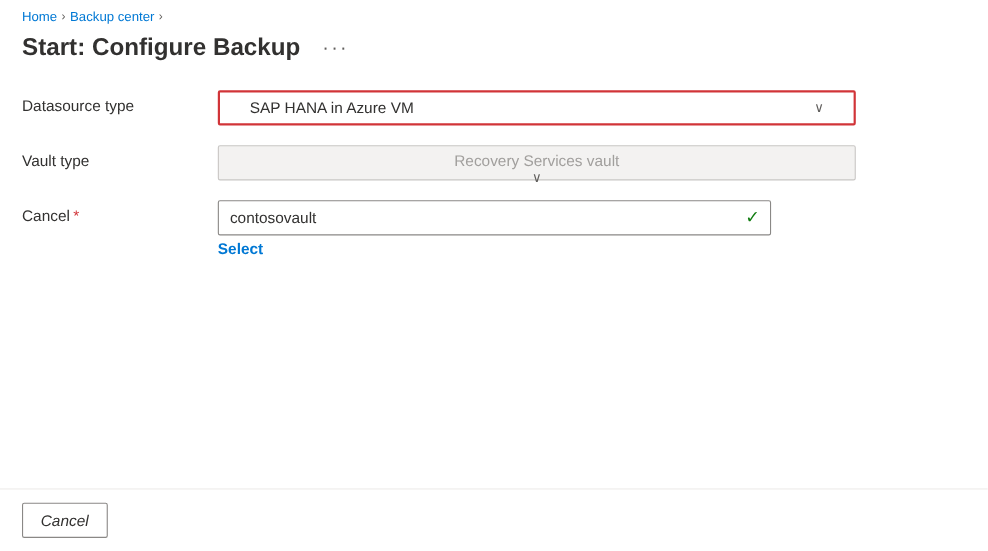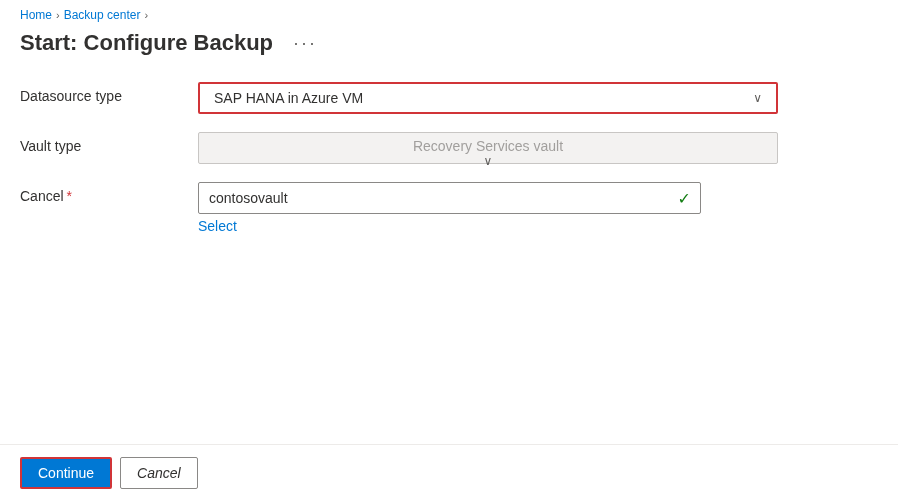--- a/index.html
+++ b/index.html
@@ -84,21 +84,21 @@
       flex-direction: column;
       gap: 4px;
     }
 
     .dropdown {
       display: flex;
       align-items: center;
       justify-content: space-between;
       border: 2px solid #d13438;
       border-radius: 2px;
-      padding: 5px 14px;
+      padding: 5px 27px;
       background: #ffffff;
       cursor: pointer;
       height: 32px;
       width: 580px;
     }
 
     .dropdown.disabled {
       border: 1px solid #c8c6c4;
       background: #f3f2f1;
       cursor: not-allowed;
@@ -144,20 +144,21 @@
       color: #107c10;
       font-size: 16px;
     }
 
     .select-link {
       color: #0078d4;
       font-size: 14px;
       cursor: pointer;
       text-decoration: none;
       display: inline-block;
+      font-weight: bold;
     }
 
     .footer {
       border-top: 1px solid #edebe9;
       padding: 12px 20px;
       display: flex;
       gap: 8px;
       align-items: center;
       background: #ffffff;
     }
@@ -238,15 +239,14 @@
         <input class="vault-input" type="text" value="contosovault" style="">
         <span class="vault-checkmark">✓</span>
       </div>
       <a class="select-link">Select</a>
     </div>
   </div>
 
 </div>
 
 <div class="footer">
-  <button class="btn-continue">Continue</button>
   <button class="btn-cancel">Cancel</button>
 </div>
 
 </body></html>

